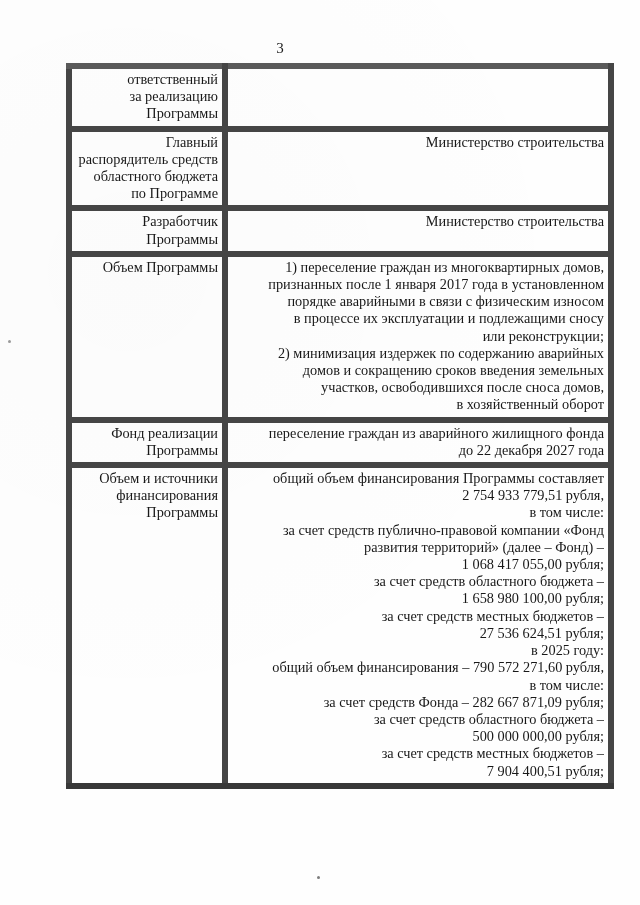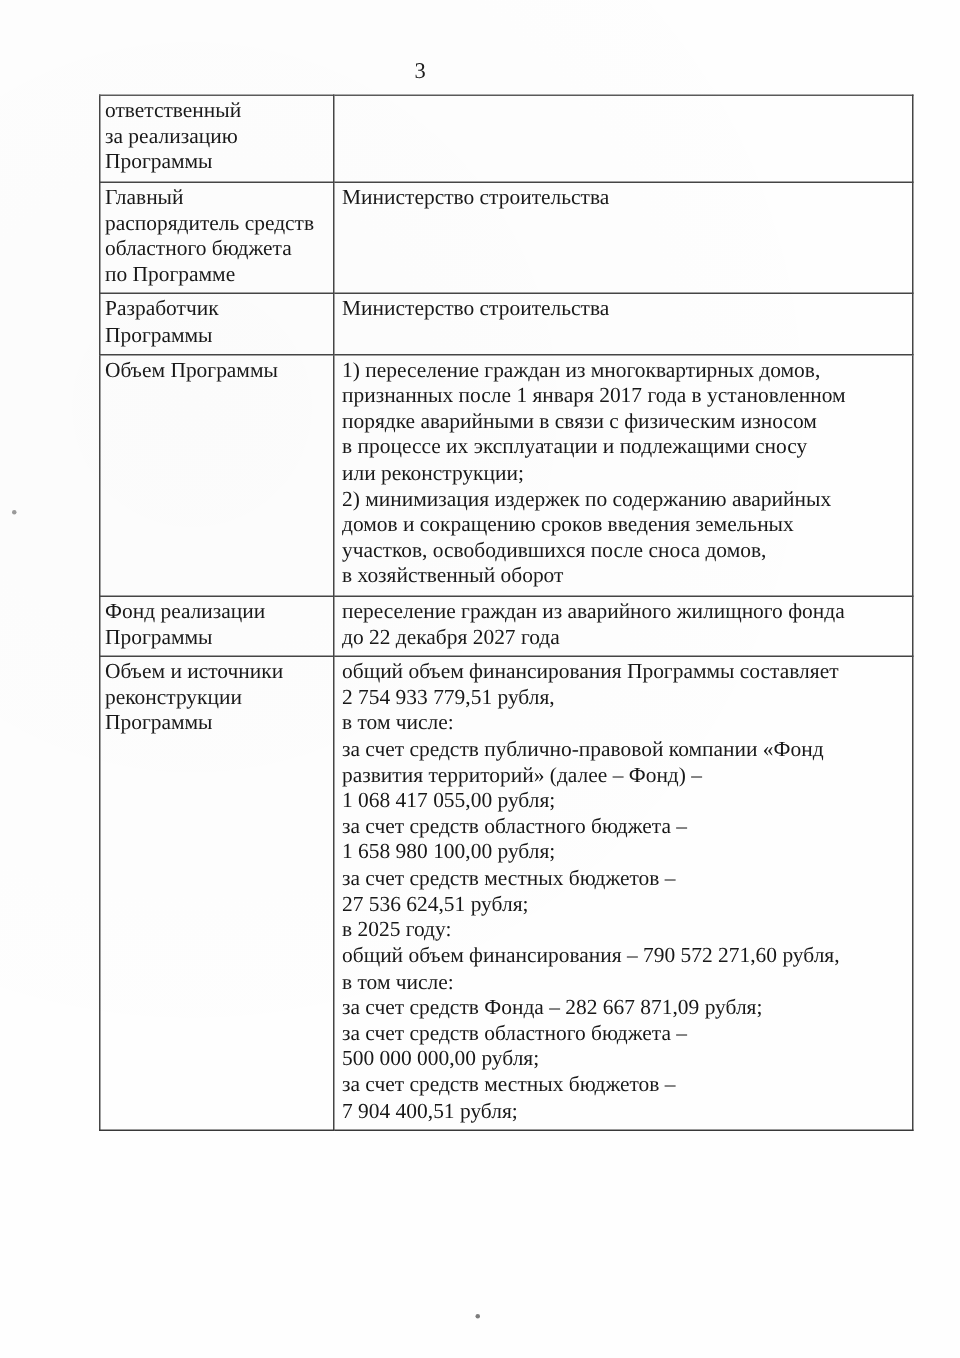--- a/index.html
+++ b/index.html
@@ -32,25 +32,26 @@
     top: 63px;
     left: 66px;
     width: 542px;
     border-collapse: collapse;
     table-layout: fixed;
     font-size: 14.3px;
     line-height: 17.2px;
     color: #181818;
   }
   .passport-table td {
-    border: 1px solid #000000;
+    border: 6px solid #000000;
     vertical-align: top;
     padding: 2px 4px 3px 3px;
     white-space: pre-line;
     overflow: hidden;
+    text-align: right;
   }
   .passport-table td.cell-value {
     padding-left: 5px;
   }
   .col-label { width: 156px; }
   .col-value { width: 386px; }
   
   .passport-table tr td { border-color: #454545; }
   .passport-table tr:first-child td { border-top-color: #5a5a5a; }
   .passport-table tr:last-child td { border-bottom-color: #383838; }
@@ -104,21 +105,21 @@
 в хозяйственный оборот</td>
     </tr>
     <tr>
       <td class="cell-label">Фонд реализации
 Программы</td>
       <td class="cell-value">переселение граждан из аварийного жилищного фонда
 до 22 декабря 2027 года</td>
     </tr>
     <tr>
       <td class="cell-label">Объем и источники
-реконструкции
+финансирования
 Программы</td>
       <td class="cell-value">общий объем финансирования Программы составляет
 2 754 933 779,51 рубля,
 в том числе:
 за счет средств публично-правовой компании «Фонд
 развития территорий» (далее – Фонд) –
 1 068 417 055,00 рубля;
 за счет средств областного бюджета –
 1 658 980 100,00 рубля;
 за счет средств местных бюджетов –

